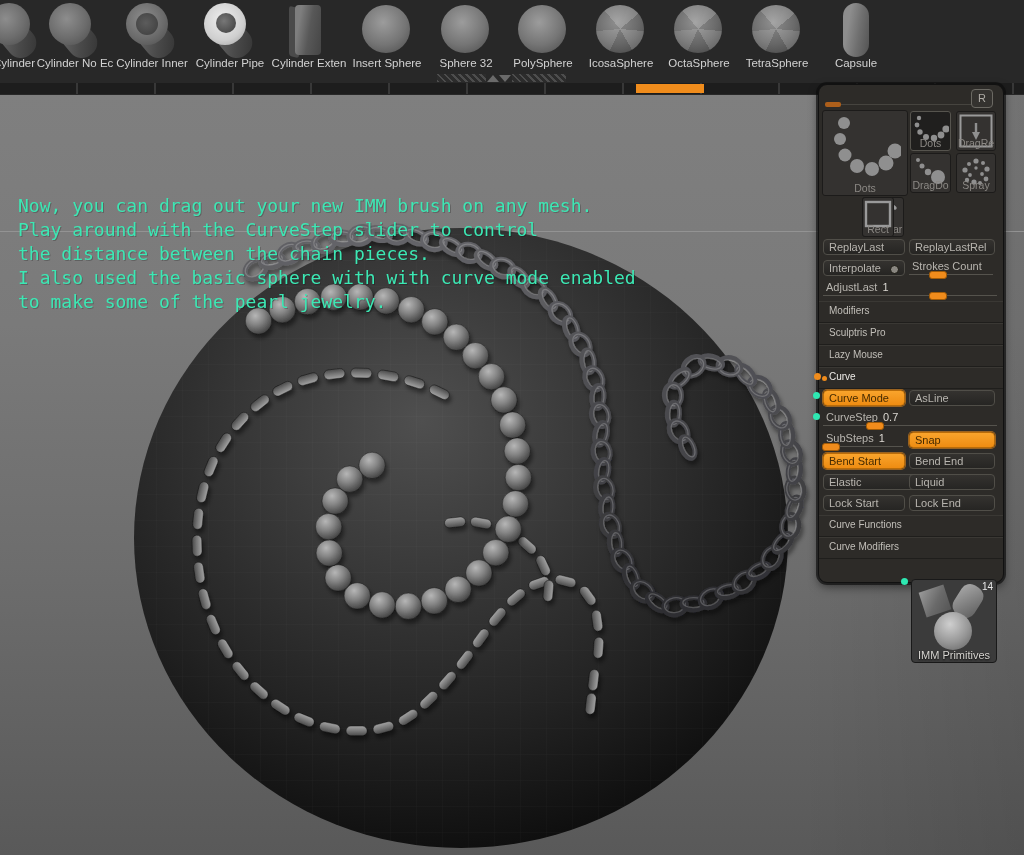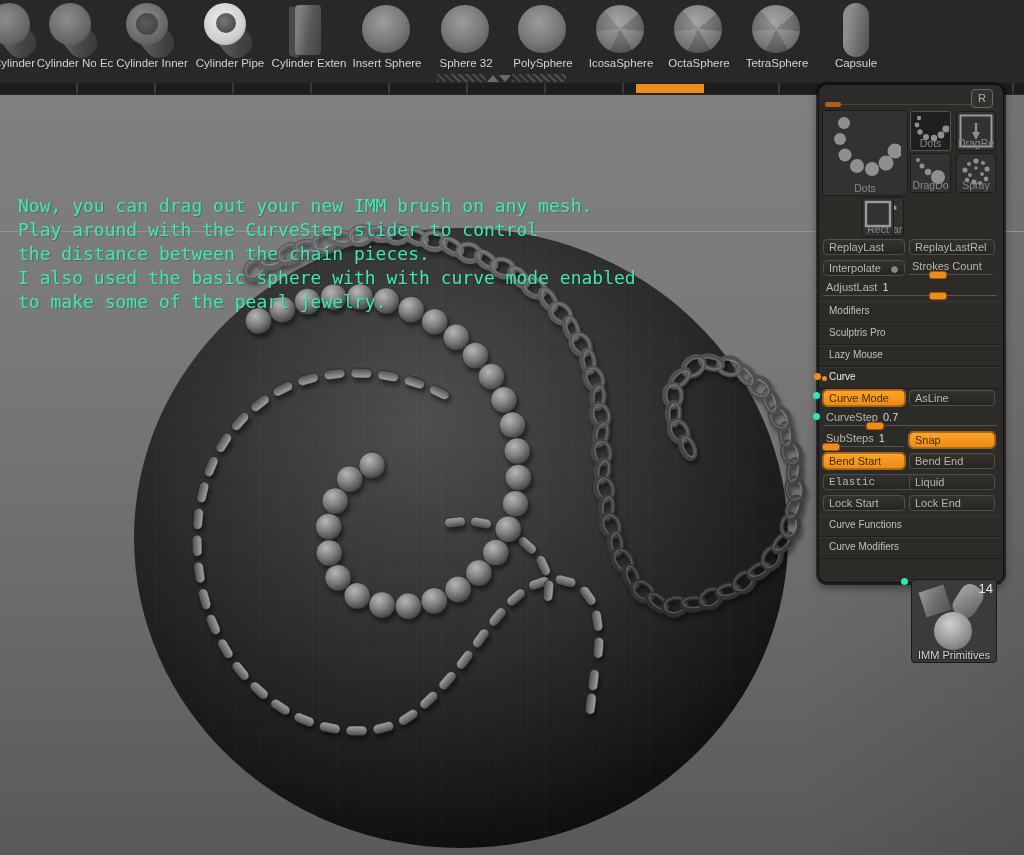--- a/index.html
+++ b/index.html
@@ -84,21 +84,21 @@
   .slab{position:absolute;left:3px;top:1px;font-size:11px;color:#b8b5af;white-space:nowrap;}
   .slab .val{color:#dbd8d2;margin-left:5px;}
   .sline{position:absolute;left:0;right:2px;top:15px;border-top:1px solid #55534d;}
   .shandle{position:absolute;top:12px;width:16px;height:6px;background:#f08c1c;border:1px solid #a15b07;border-radius:3px;}
 
   .side-dot{position:absolute;width:7px;height:7px;border-radius:50%;}
 
   
   #imm-thumb{position:absolute;left:911px;top:579px;width:84px;height:82px;background:#3b3b3b;
     border:1px solid #191919;border-radius:4px;overflow:hidden;cursor:pointer;}
-  #imm-count{position:absolute;right:3px;top:1px;font-size:13px;color:#e8e8e8;}
+  #imm-count{position:absolute;right:3px;top:1px;font-size:10px;color:#e8e8e8;}
   #imm-label{position:absolute;bottom:1px;left:0;right:0;text-align:center;font-size:11px;color:#d6d4d0;
     text-shadow:0 1px 2px #000;white-space:nowrap;}
   .imm-cube{position:absolute;left:10px;top:8px;width:26px;height:26px;transform:rotate(-18deg);
     background:linear-gradient(135deg,#9a9a9a,#6a6a6a 55%,#555);}
   .imm-cyl{position:absolute;left:44px;top:4px;width:24px;height:34px;border-radius:10px;transform:rotate(32deg);
     background:linear-gradient(120deg,#ababab,#7c7c7c 60%,#5e5e5e);}
   .imm-ball{position:absolute;left:22px;top:32px;width:38px;height:38px;border-radius:50%;
     background:radial-gradient(circle at 42% 32%,#cfcfcf,#969696 55%,#5e5e5e);}
 </style>
 </head>
@@ -698,21 +698,21 @@
           <div class="sline"></div>
           <div class="shandle" style="left: calc(8% - 8px);"></div>
         </div>
         <div class="pbtn on" style="left: 90px; width: 86px; top: 1px;"><span>Snap</span></div>
       </div>
       <div class="prow" style="height: 21px;">
         <div class="pbtn on" style="left: 4px; width: 82px; top: 1px;"><span>Bend Start</span></div>
         <div class="pbtn" style="left: 90px; width: 86px; top: 1px;"><span>Bend End</span></div>
       </div>
       <div class="prow" style="height: 21px;">
-        <div class="pbtn" style="left: 4px; width: 98px; top: 1px; font-family: Liberation Mono, monospace;"><span>Elastic</span></div>
+        <div class="pbtn" style="left: 4px; width: 98px; top: 1px;"><span>Elastic</span></div>
         <div class="pbtn" style="left: 90px; width: 86px; top: 1px;"><span>Liquid</span></div>
       </div>
       <div class="prow" style="height: 21px;">
         <div class="pbtn" style="left: 4px; width: 82px; top: 1px;"><span>Lock Start</span></div>
         <div class="pbtn" style="left: 90px; width: 86px; top: 1px;"><span>Lock End</span></div>
       </div>
       <div class="prow hdr" style="height: 20px;">
         <span class="hdr-label">Curve Functions</span>
       </div>
       <div class="prow hdr" style="height: 20px;">

